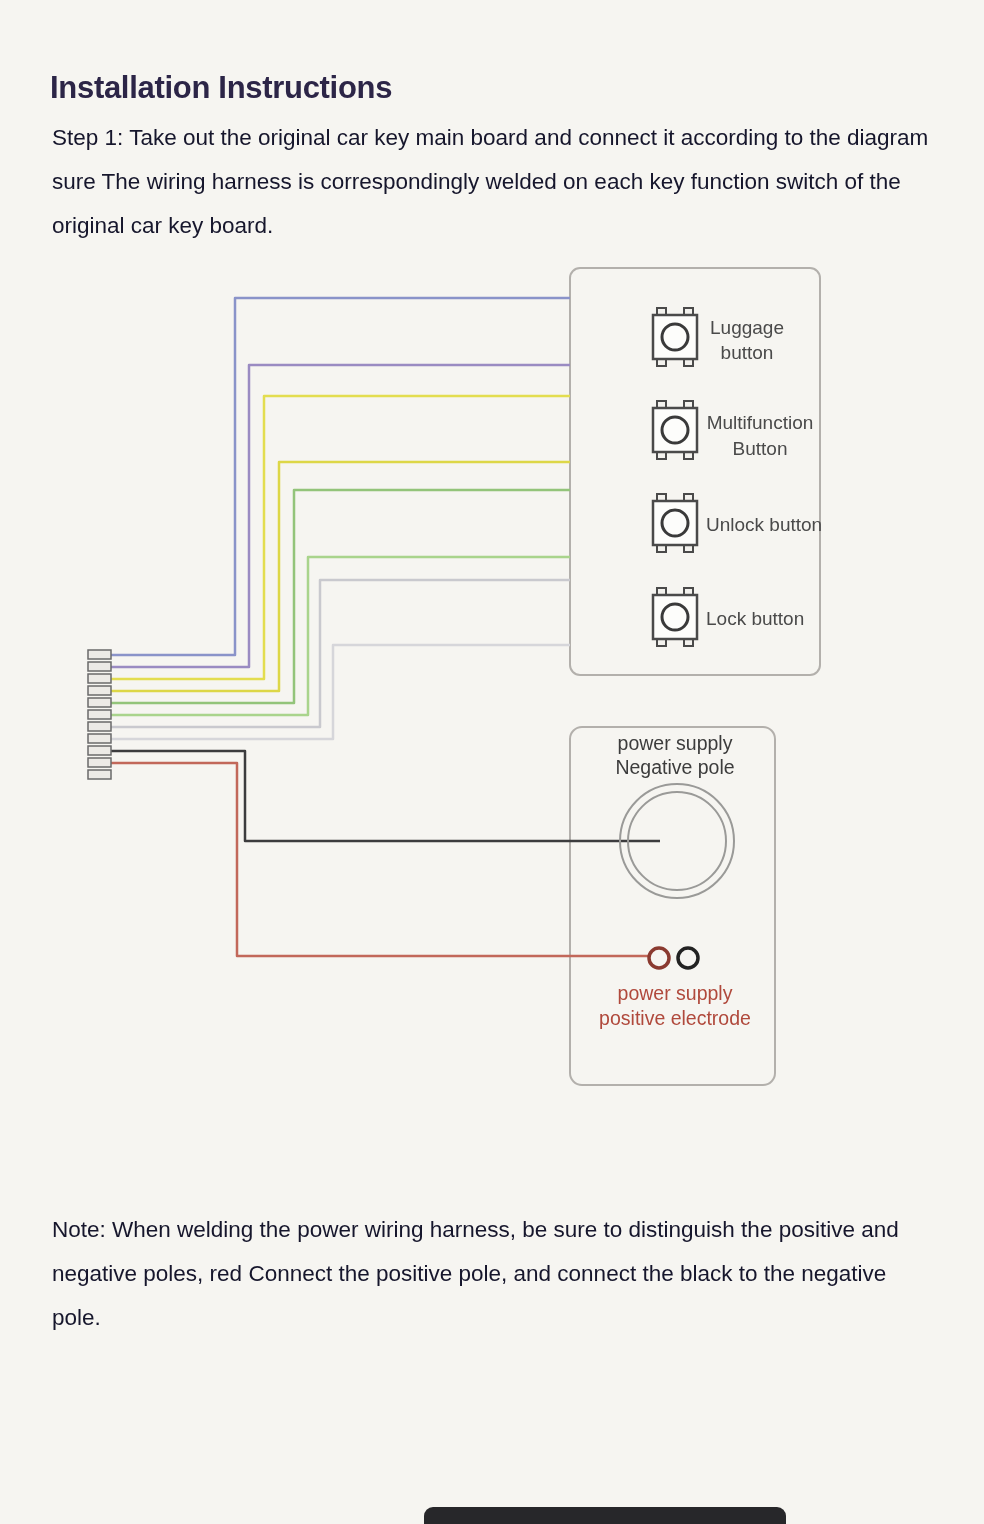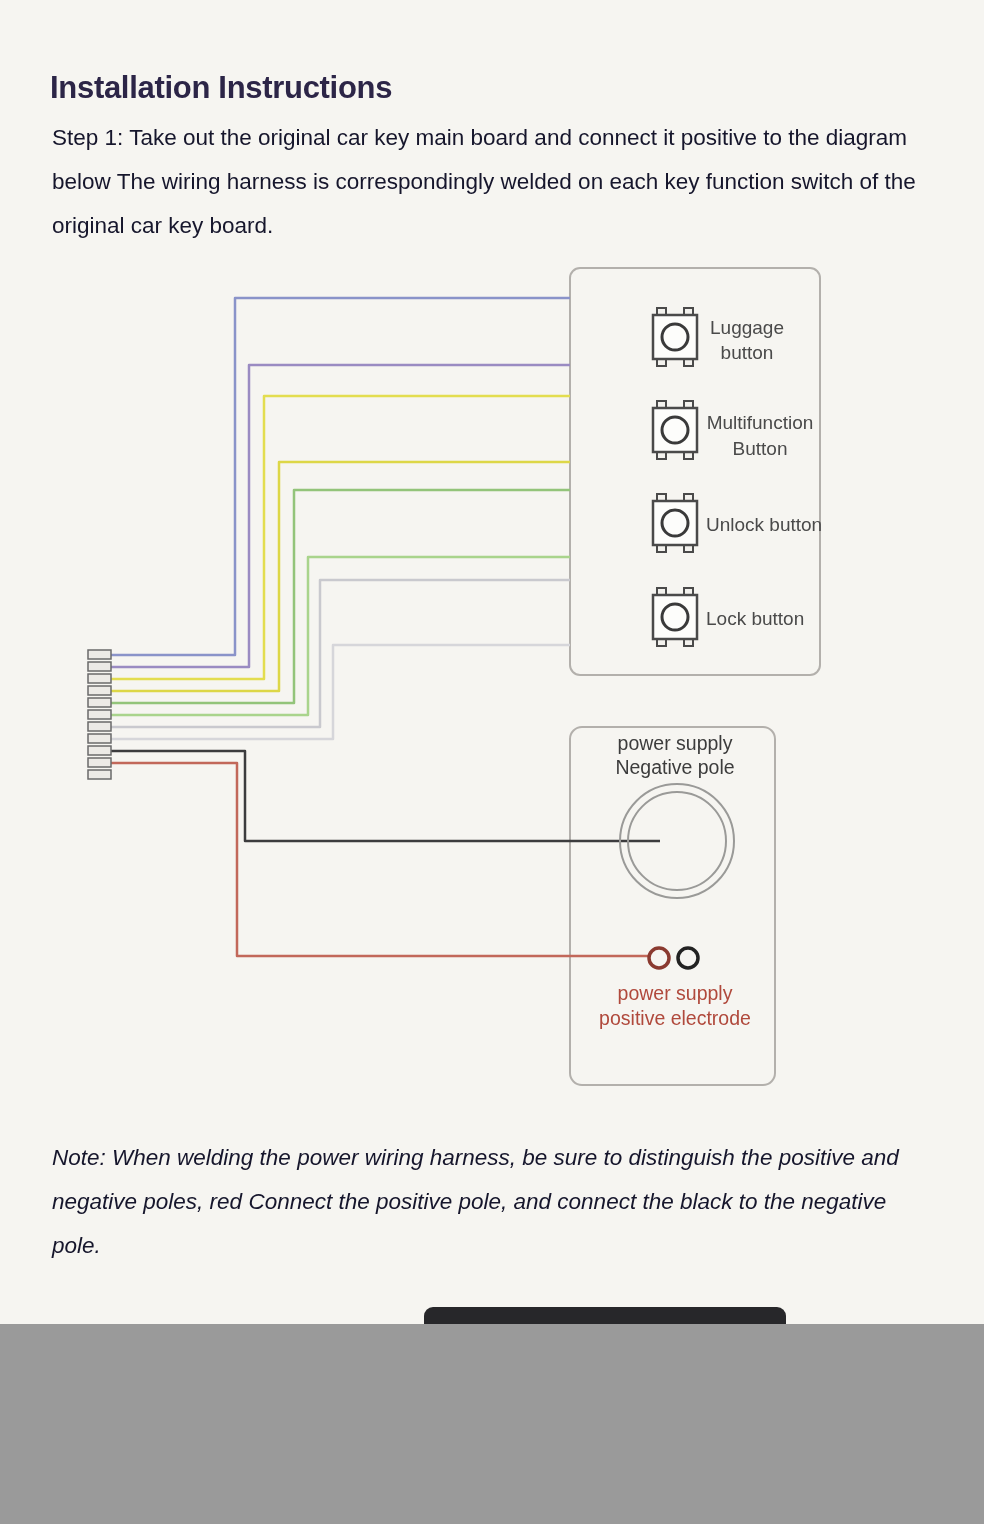--- a/index.html
+++ b/index.html
@@ -1,20 +1,20 @@
 <!DOCTYPE html>
 <html><head>
 <meta charset="utf-8">
 <style>
   * { margin: 0; padding: 0; box-sizing: border-box; }
   html, body { background: #9a9a9a; }
   .page {
     position: relative;
     width: 984px;
-    height: 1324px;
+    height: 1524px;
     margin: 0 auto;
     background: #f6f5f1;
     font-family: "Liberation Sans", sans-serif;
     overflow: hidden;
   }
   .title {
     position: absolute;
     left: 50px;
     top: 70px;
     font-size: 31px;
@@ -24,21 +24,21 @@
   }
   .para {
     position: absolute;
     left: 52px;
     width: 888px;
     font-size: 22.5px;
     line-height: 44px;
     color: #16162c;
   }
   .step1 { top: 116px; }
-  .note  { top: 1136px; font-style: italic; }
+  .note  { top: 1208px; }
   .step2 { top: 1318px; }
   .diagram-svg {
     position: absolute;
     left: 0;
     top: 255px;
     width: 984px;
     height: 850px;
   }
   .box { fill: none; stroke: #b3b0ac; stroke-width: 2; }
   .btn-body { fill: #fdfdfb; stroke: #4a4a4a; stroke-width: 2.5; }
@@ -60,21 +60,21 @@
     border-radius: 9px 9px 0 0;
   }
 </style>
 </head>
 <body>
 
 <div class="page">
 
   <h1 class="title">Installation Instructions</h1>
 
-  <p class="para step1">Step 1: Take out the original car key main board and connect it positive to the diagram below The wiring harness is correspondingly welded on each key function switch of the original car key board.</p>
+  <p class="para step1">Step 1: Take out the original car key main board and connect it according to the diagram sure The wiring harness is correspondingly welded on each key function switch of the original car key board.</p>
 
   <svg class="diagram-svg" viewBox="0 255 984 850" xmlns="http://www.w3.org/2000/svg">
 
     <rect class="box" x="570" y="268" width="250" height="407" rx="10"></rect>
 
     <rect class="box" x="570" y="727" width="205" height="358" rx="12"></rect>
 
     <g>
       <polyline class="wire" points="110,655 235,655 235,298 570,298" stroke="#8a93c9"></polyline>
       <polyline class="wire" points="110,667 249,667 249,365 570,365" stroke="#9a8bc2"></polyline>

